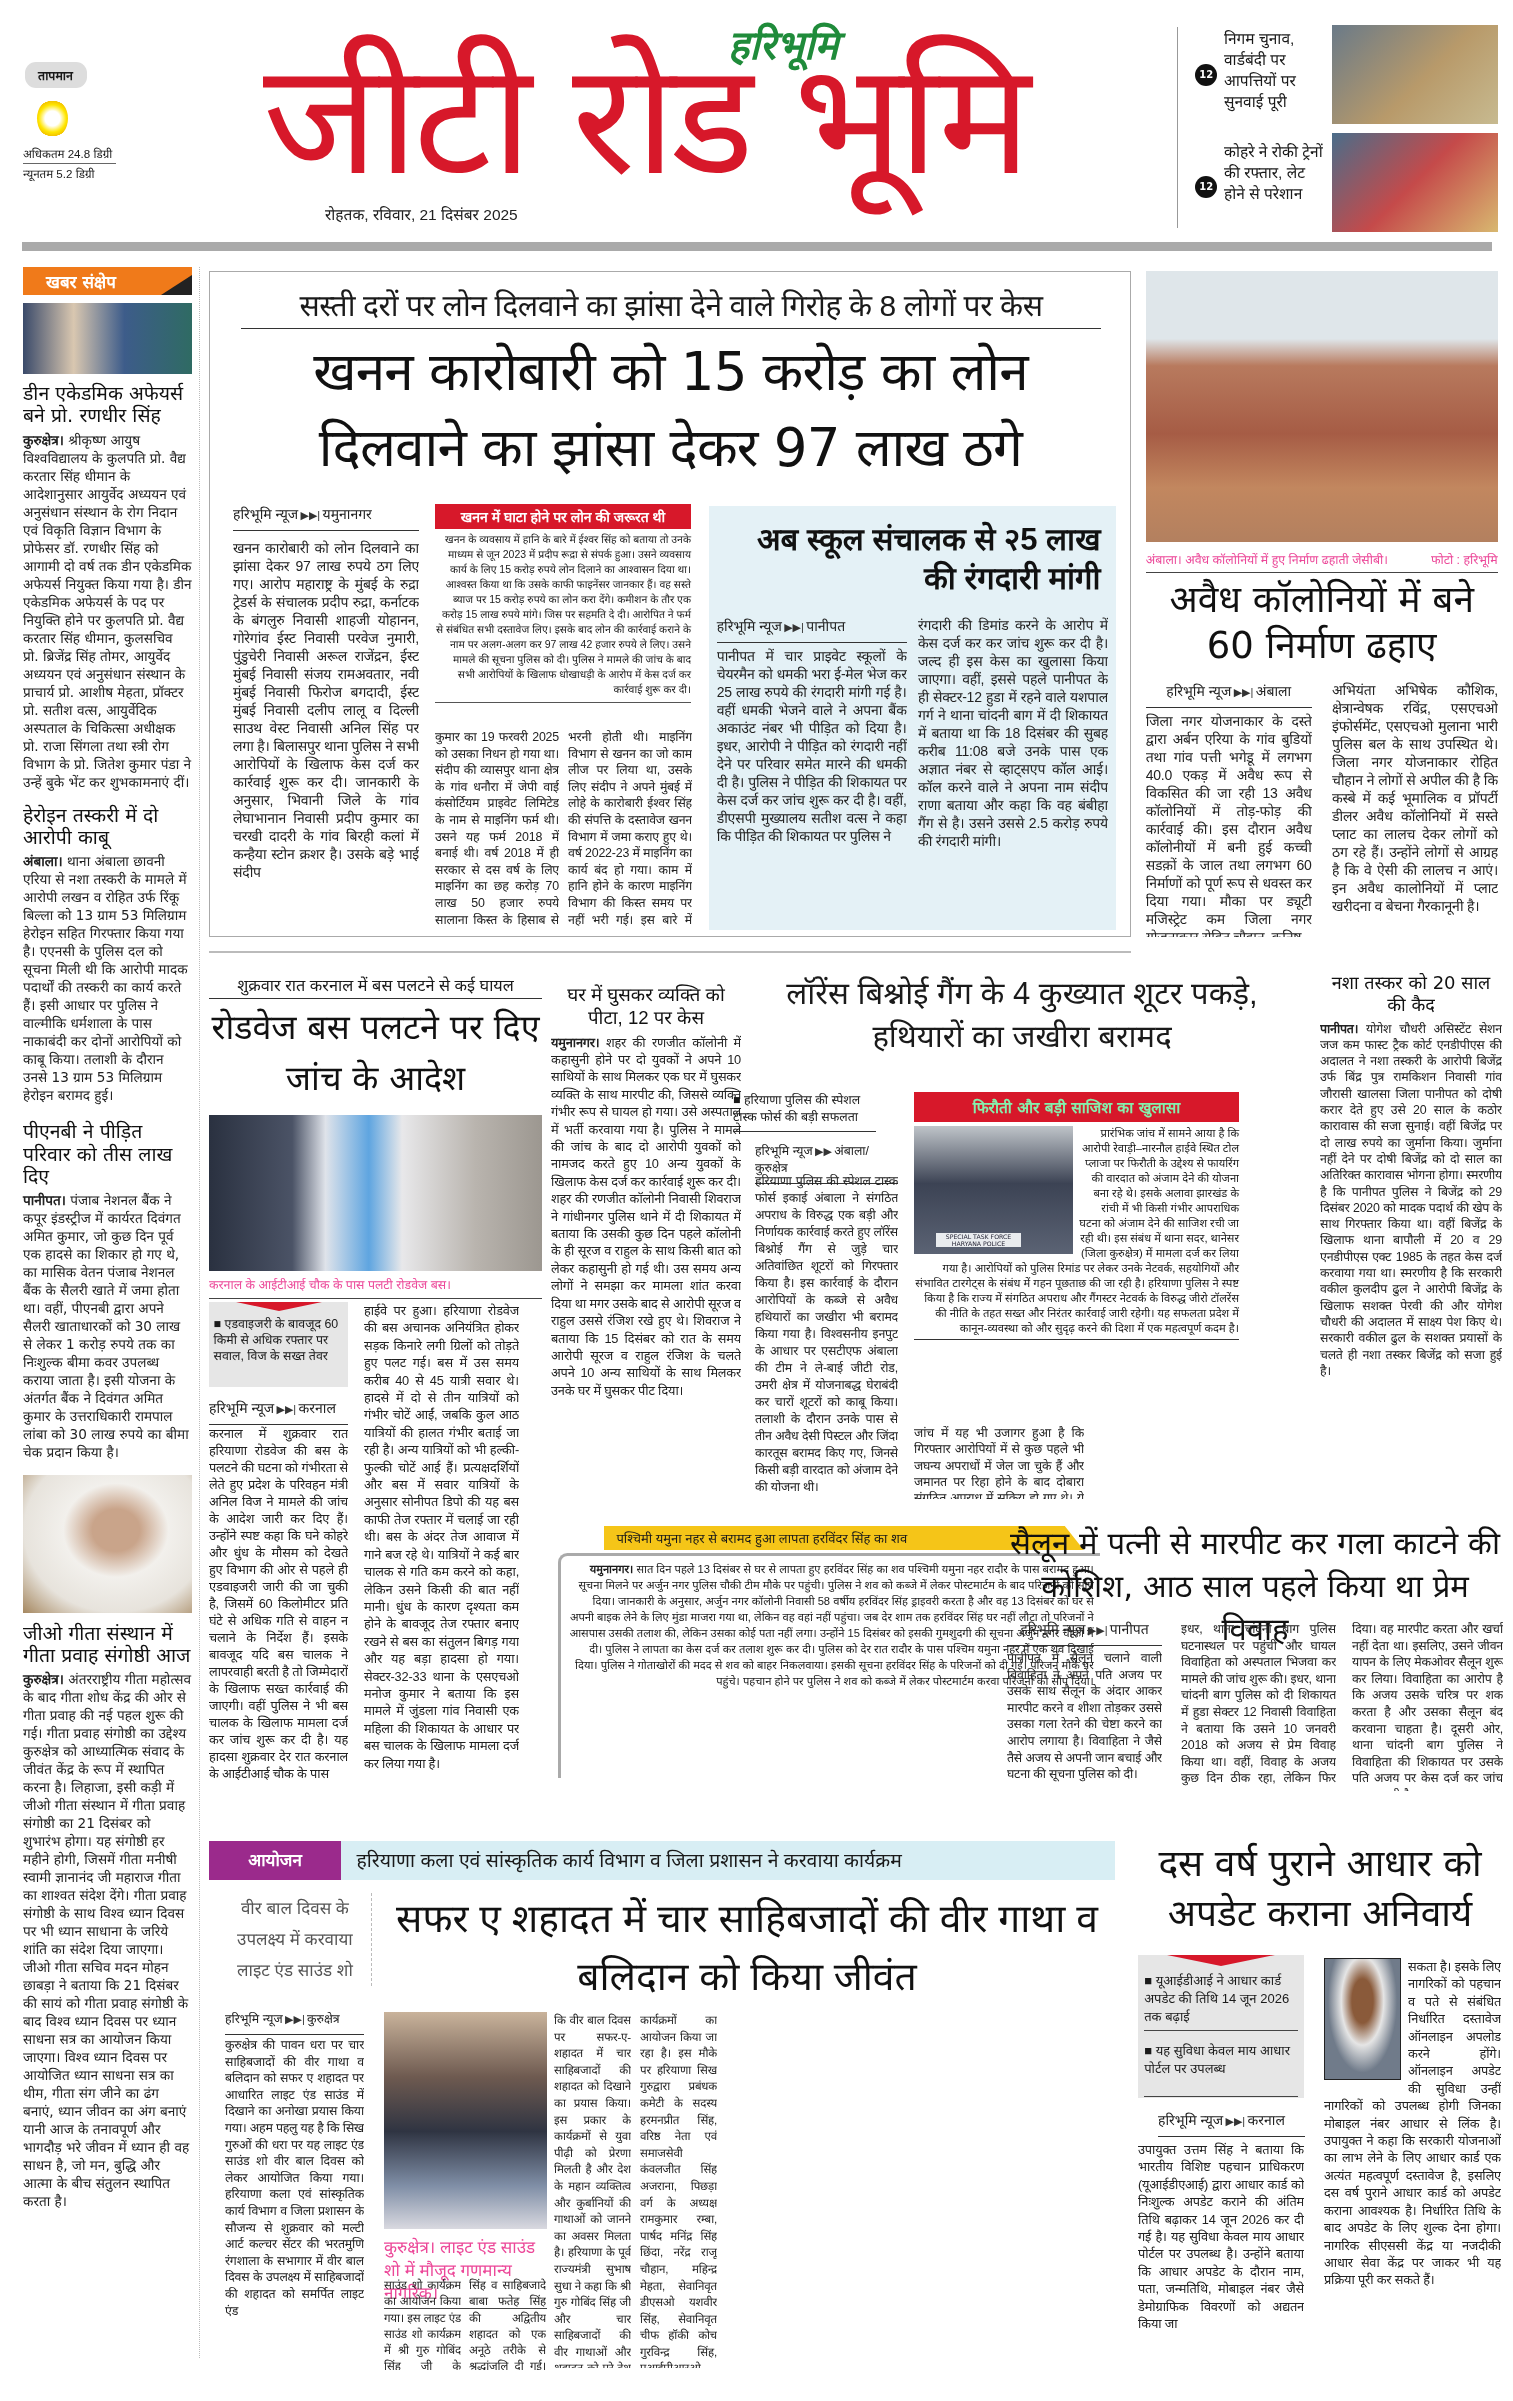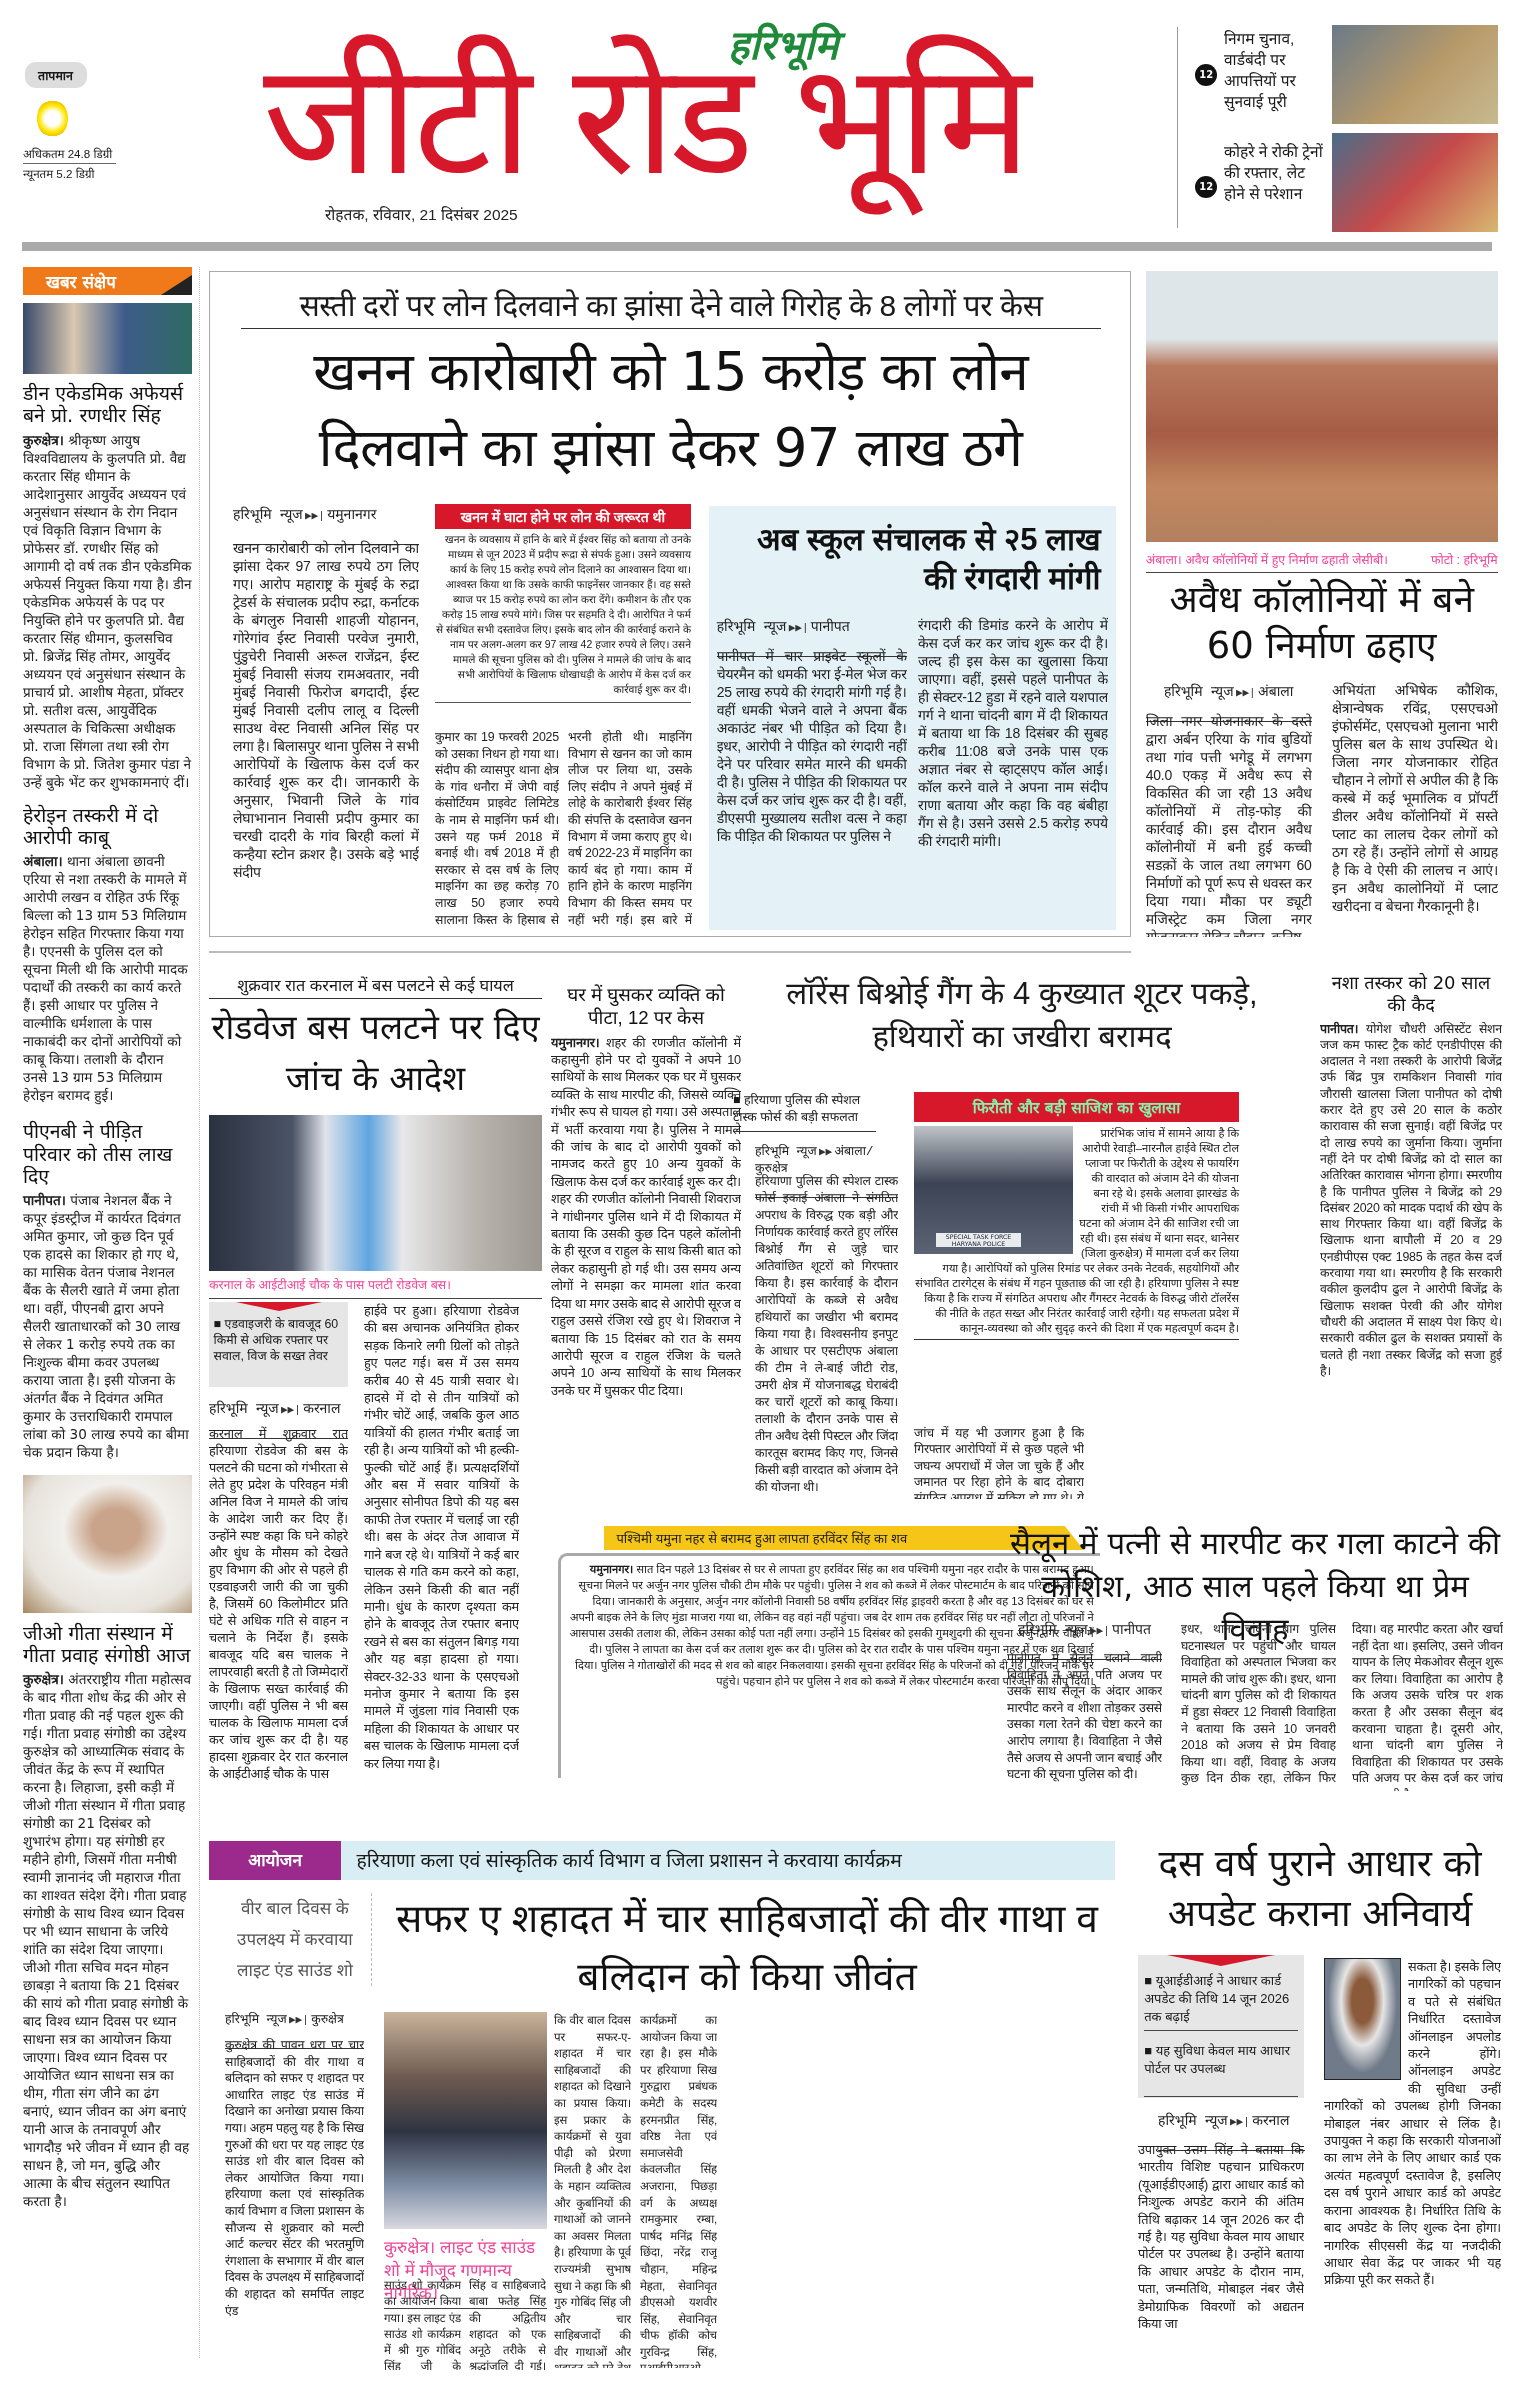--- a/index.html
+++ b/index.html
@@ -1,21 +1,21 @@
 <!DOCTYPE html>
 <html style="font-size:12.4px"><head>
 <meta charset="utf-8">
 <style>
 *{box-sizing:border-box;margin:0;padding:0}
 body{width:1514px;height:2401px;background:#fff;font-family:"DejaVu Sans",sans-serif;color:#1a1a1a;position:relative;overflow:hidden}
 .abs{position:absolute}
 .body-text{font-size:13.6px;line-height:18px;text-align:justify;color:#222}
 .cond{font-family:"Liberation Sans",sans-serif;font-size:14px;line-height:18px;text-align:justify;color:#222;letter-spacing:-0.2px}
 .hl{font-family:"DejaVu Sans",sans-serif;font-weight:normal;color:#111;line-height:1.15}
-.byline{font-family:Liberation Mono, monospace;font-size:14px;border-bottom:1.5px solid #333;padding-bottom:21px;color:#222}
+.byline{font-family:Liberation Sans, sans-serif;font-size:14px;border-bottom:1.5px solid #333;padding-bottom:7px;color:#222}
 .byline .arr{color:#333;font-size:11px;margin:0 2.3px}
 .photo{background:#8a8a8a;overflow:hidden}
 .caption{font-family:"Liberation Sans",sans-serif;font-size:12.4px;color:#ec4899;border-bottom:1.5px solid #444;padding:4.6px 0}
 .vrule{position:absolute;border-left:1.5px dotted #bbb}
 .hrule{position:absolute;border-top:2.3px solid #bbb}
 </style>
 </head>
 <body>
 
 <div class="abs" style="left:0;top:0;width:1514px;height:248px">

